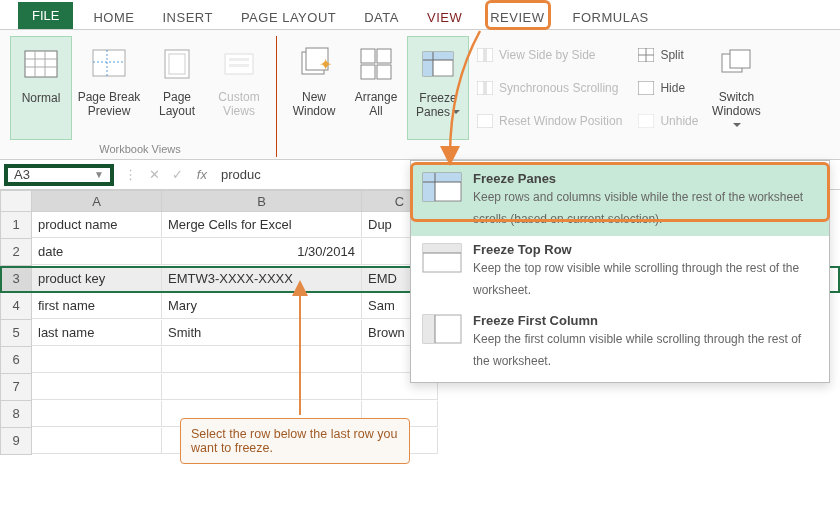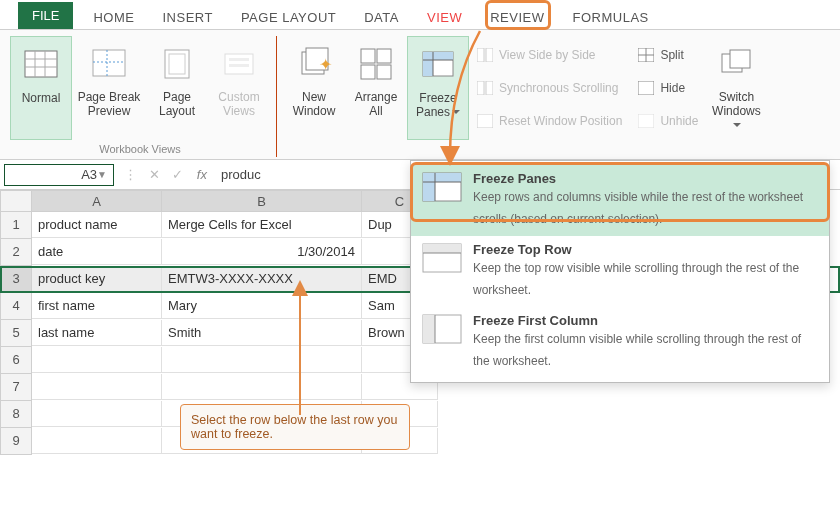--- a/index.html
+++ b/index.html
@@ -30,21 +30,21 @@
     font-size: 13px;
     margin-right: 6px;
   }
   .tab-item {
     padding: 6px 14px 4px;
     color: #555;
     font-size: 13px;
     letter-spacing: .5px;
     cursor: pointer;
   }
-  .tab-item.active { color: #ef4444; text-align: right; }
+  .tab-item.active { color: #7f1d1d; text-align: right; }
 
   .ribbon {
     display: flex;
     background: #fafafa;
     border-bottom: 1px solid #cfcfcf;
     height: 130px;
     padding: 6px 4px 2px;
     position: relative;
   }
   .ribgroup {
@@ -75,21 +75,21 @@
   .bigbtn.disabled .lbl { color: #bbb; }
   .caret-down { display:inline-block; margin-left:2px; border: 4px solid transparent; border-top-color:#666; transform: translateY(2px); }
 
   .listbtns { display: flex; flex-direction: column; justify-content: space-around; padding: 4px 4px; gap: 2px; }
   .smallbtn { display: flex; align-items: center; gap: 6px; color:#555; cursor:pointer; padding:3px 4px; font-size:12px; }
   .smallbtn.disabled { color:#bbb; }
   .miniicon { width:16px; height:14px; }
 
   
   .fbar { display:flex; align-items:center; height:30px; border-bottom:1px solid #cfcfcf; }
-  .namebox { width:110px; border:1px solid #14532d; margin:0 4px; height:22px; display:flex; align-items:center; justify-content:flex-end; padding:0 6px; font-size:13px; color:#444;}
+  .namebox { width:110px; border:4px solid #14532d; margin:0 4px; height:22px; display:flex; align-items:center; justify-content:space-between; padding:0 6px; font-size:13px; color:#444;}
   .namebox .dd { color:#888; font-size:10px; }
   .fx { padding:0 8px; color:#888; font-style:italic;}
   .ftxt { flex:1; padding:0 6px; color:#444; font-size:13px; }
   .fsym { color:#bbb; padding:0 6px; }
 
   
   .grid { display:flex; }
   .corner { width:32px; height:22px; border:1px solid #cfcfcf; background:#f3f3f3; }
   .colhdrs { display:flex; }
   .colhdr { height:22px; border:1px solid #cfcfcf; border-left:none; background:#f3f3f3; text-align:center; font-size:13px; color:#555; line-height:22px; }
@@ -123,21 +123,21 @@
   .dddesc { font-size:12px; color:#666; line-height:22px; }
 
   
   .hl { position:absolute; border:3px solid #e8863e; border-radius:6px; pointer-events:none; z-index:10; }
   .hl.view { left:485px; top:0px; width:66px; height:30px; }
   .hl.dd1 { left:410px; top:162px; width:420px; height:60px; }
 
   
   .arrow-svg { position:absolute; z-index:9; pointer-events:none; }
   .callout {
-    position:absolute; left:180px; top:404px; width:230px;
+    position:absolute; left:180px; top:418px; width:230px;
     border:1.5px solid #e28a46; border-radius:4px;
     background:#fbf8f4; padding:8px 10px; font-size:12.5px; color:#a15a24;
     z-index:6;
   }
 </style>
 </head>
 <body>
 
 <div class="tabstrip">
   <div class="tab-file">FILE</div>

